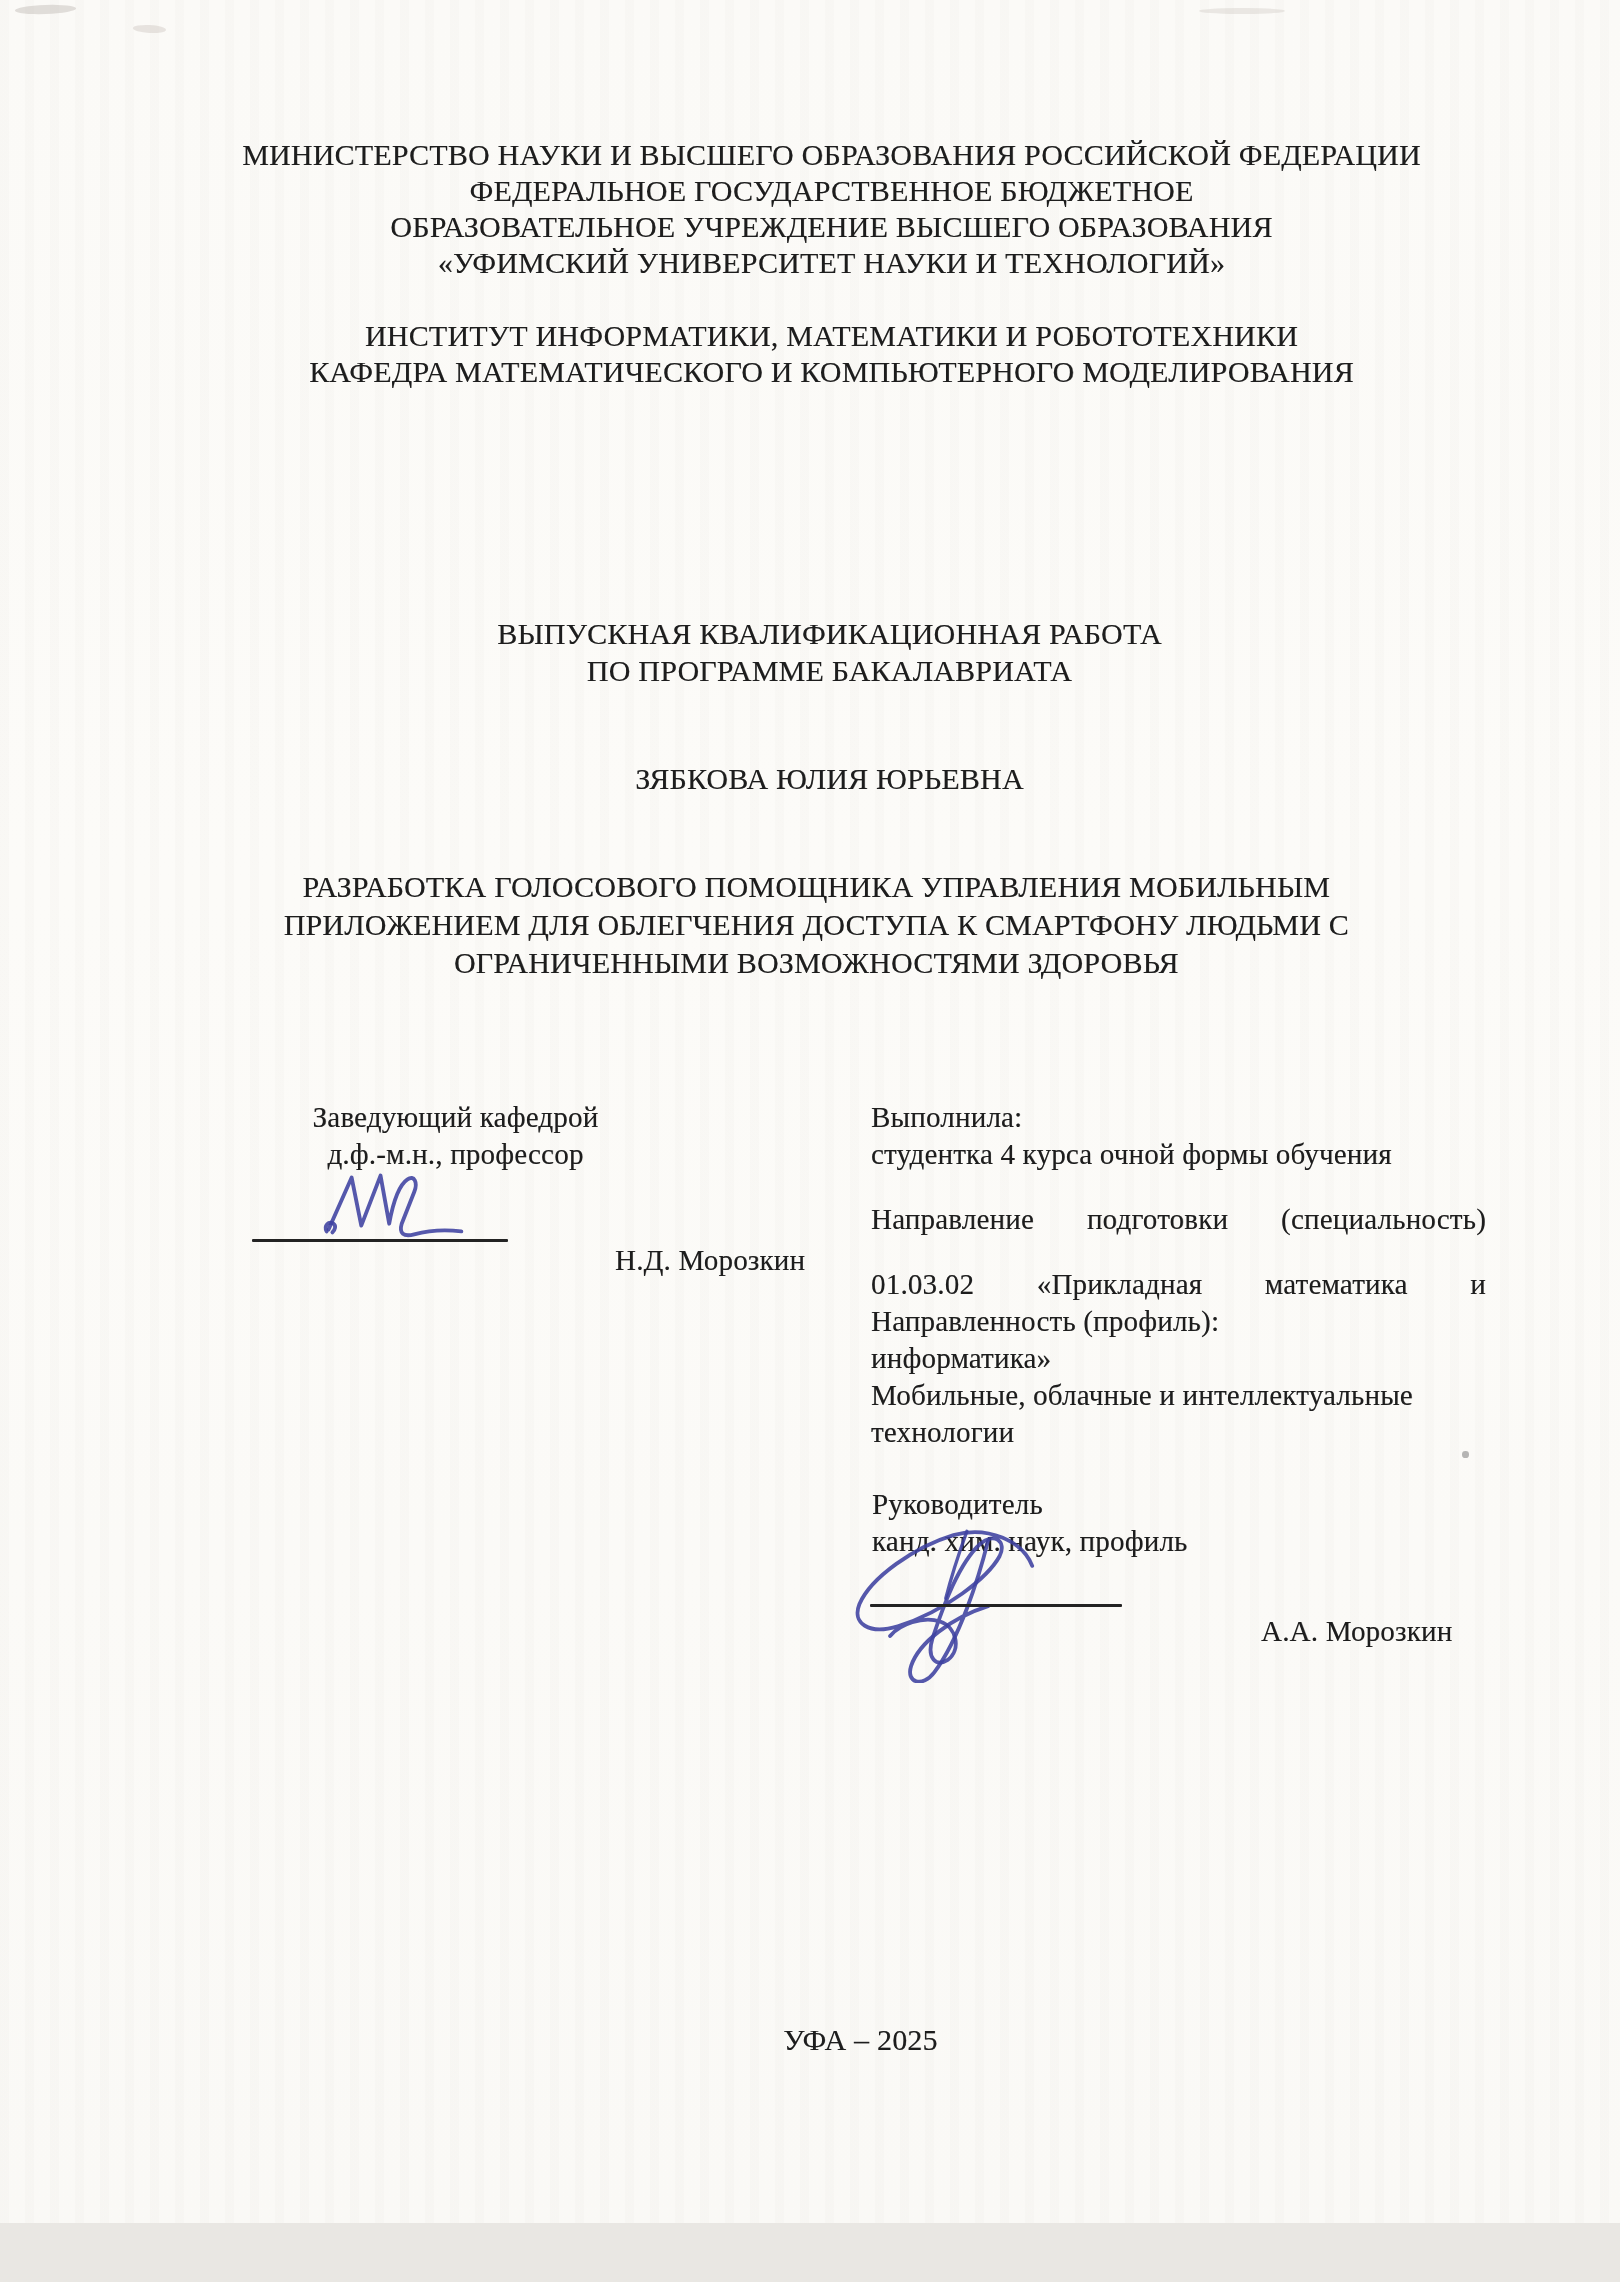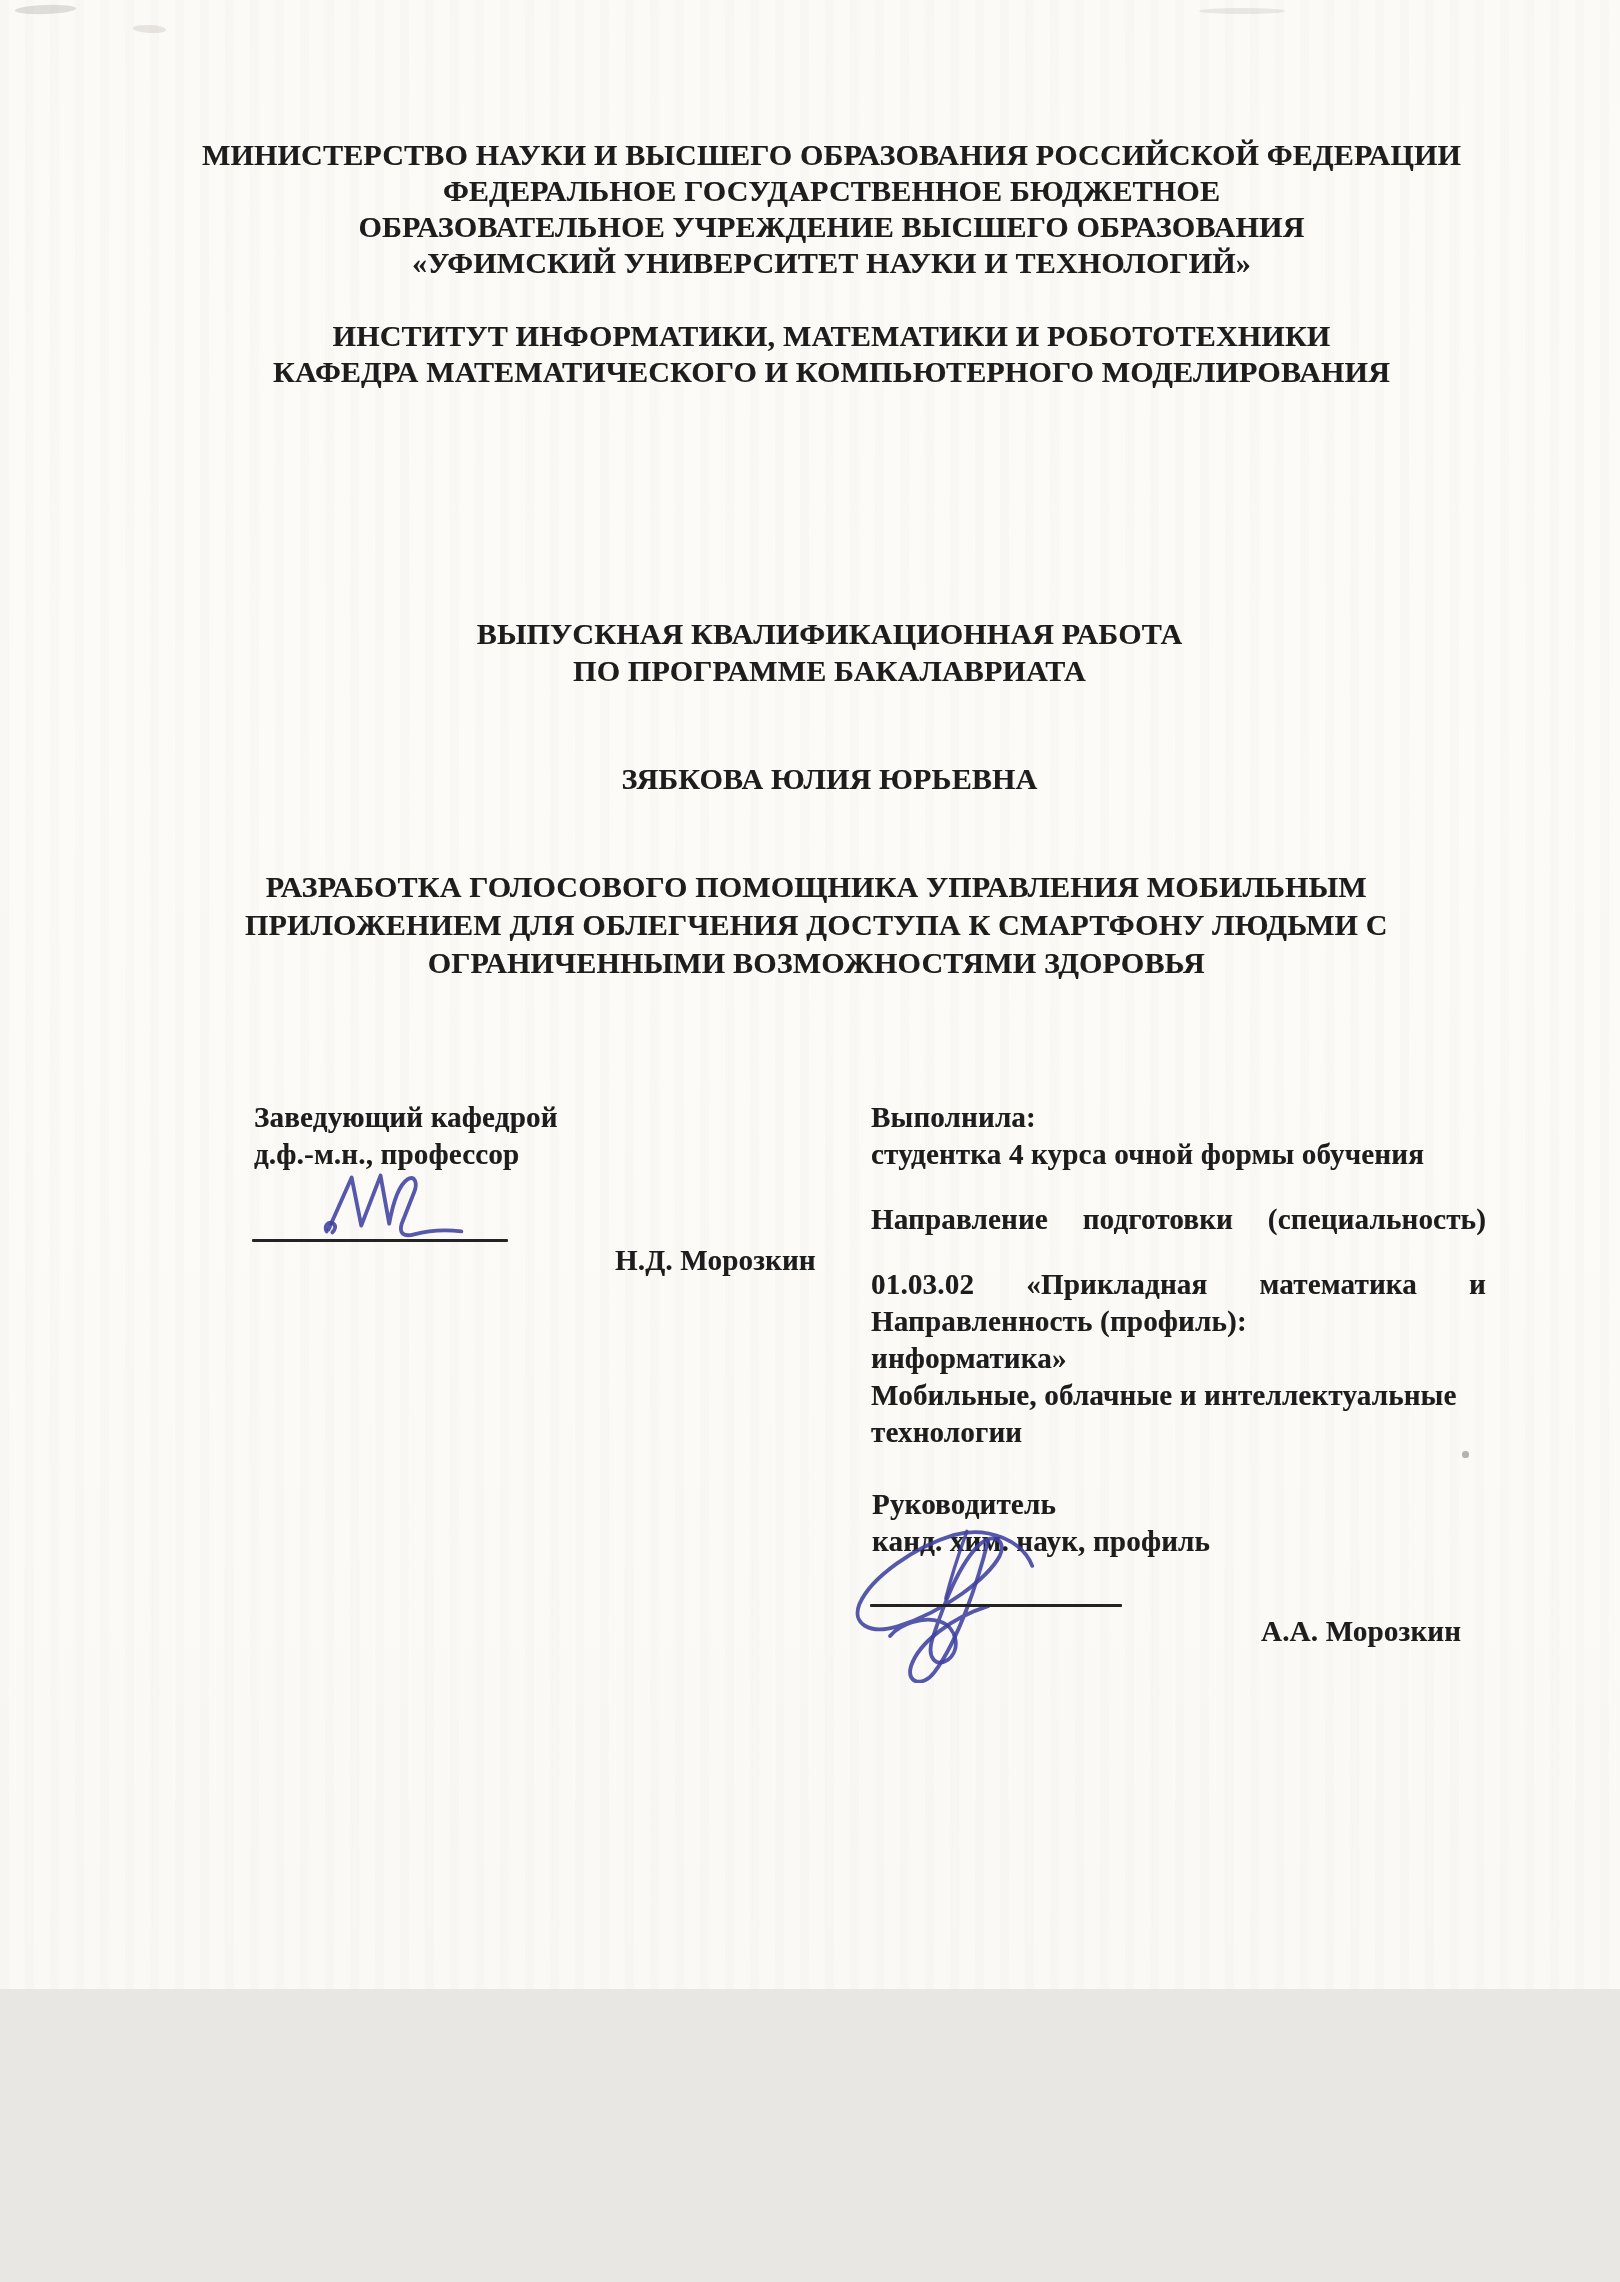--- a/index.html
+++ b/index.html
@@ -4,45 +4,44 @@
 <style>
   html,body{margin:0;padding:0;}
   body{
     width:1621px;height:2283px;
     background:#e9e7e3;
     font-family:"Liberation Serif","DejaVu Serif",serif;
     overflow:hidden;
   }
   .page{
     position:relative;
-    width:1621px;height:1989px;
+    width:1621px;height:2223px;
     background:#fcfbf8;
     background-image:
       repeating-linear-gradient(90deg, rgba(210,206,200,0.07) 0px, rgba(210,206,200,0.07) 8.6px, rgba(255,255,255,0) 8.6px, rgba(255,255,255,0) 25px),
       linear-gradient(180deg,#fbfaf7 0%,#fcfbf8 40%,#faf9f6 100%);
     color:#1d1d1d;
     overflow:hidden;
-    font-weight:bold;
   }
   .txt{
     text-shadow:0.3px 0.3px 0.5px rgba(25,25,25,0.45);
     letter-spacing:0.2px;
   }
   .centered{
     position:absolute;width:1621px;text-align:center;
   }
   .caps{font-size:30px;line-height:36px;}
   .header-block{top:137px;left:21px;}
   .institute-block{top:318px;left:21px;}
   .worktype-block{top:615px;left:19px;font-size:30px;line-height:37px;}
   .author-block{top:762px;left:19px;font-size:30px;}
   .title-block{top:868px;left:5.8px;font-size:30px;line-height:38px;}
   .leftcol{
     position:absolute;left:254px;top:1099px;width:403px;
-    font-size:29px;line-height:37px;
+    font-size:29px;line-height:37px;text-align:center;
   }
   .rightcol{
     position:absolute;left:871px;top:1099px;width:615px;
     font-size:29px;line-height:37px;
   }
   .supervisor-block{
     position:absolute;left:872px;top:1466px;width:615px;
     font-size:29px;line-height:37px;margin-top:20px;
   }
   .jline{text-align:justify;text-align-last:justify;margin-top:28px;}

